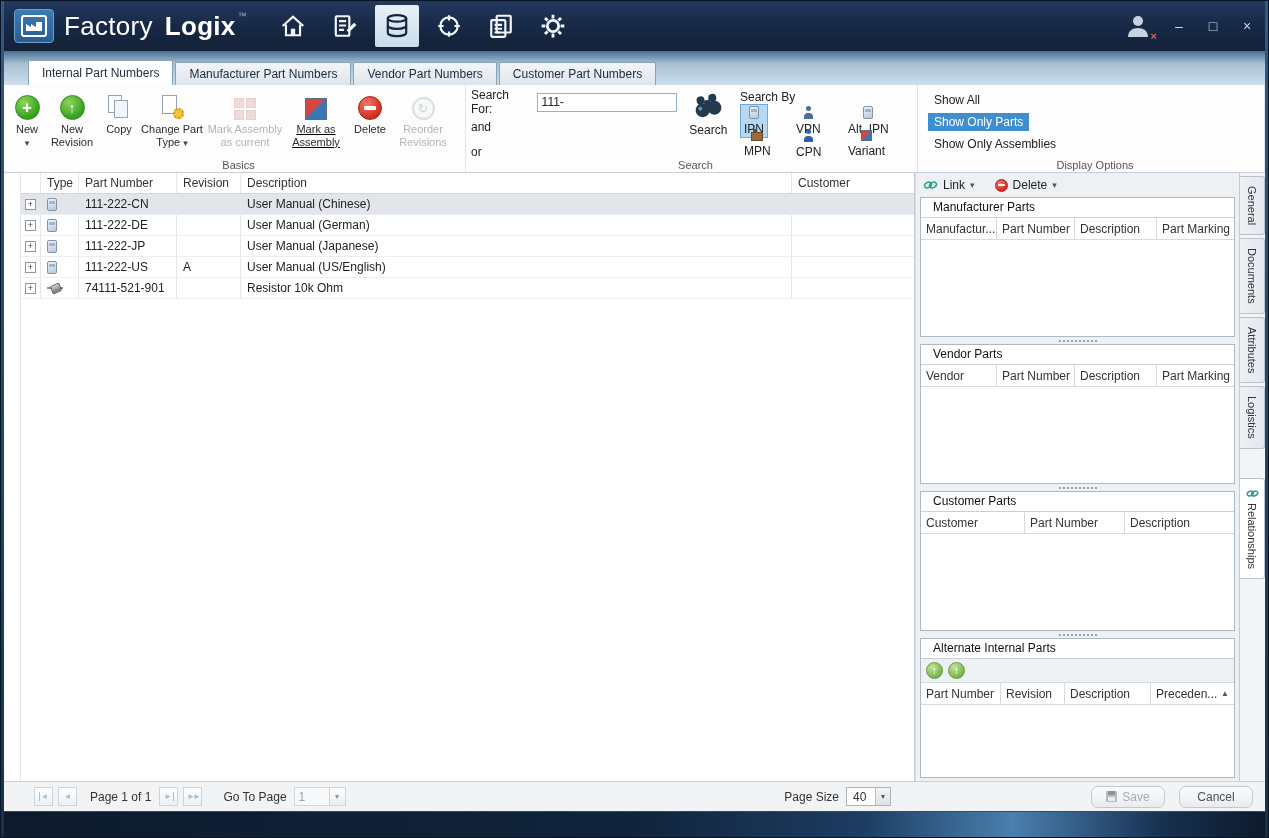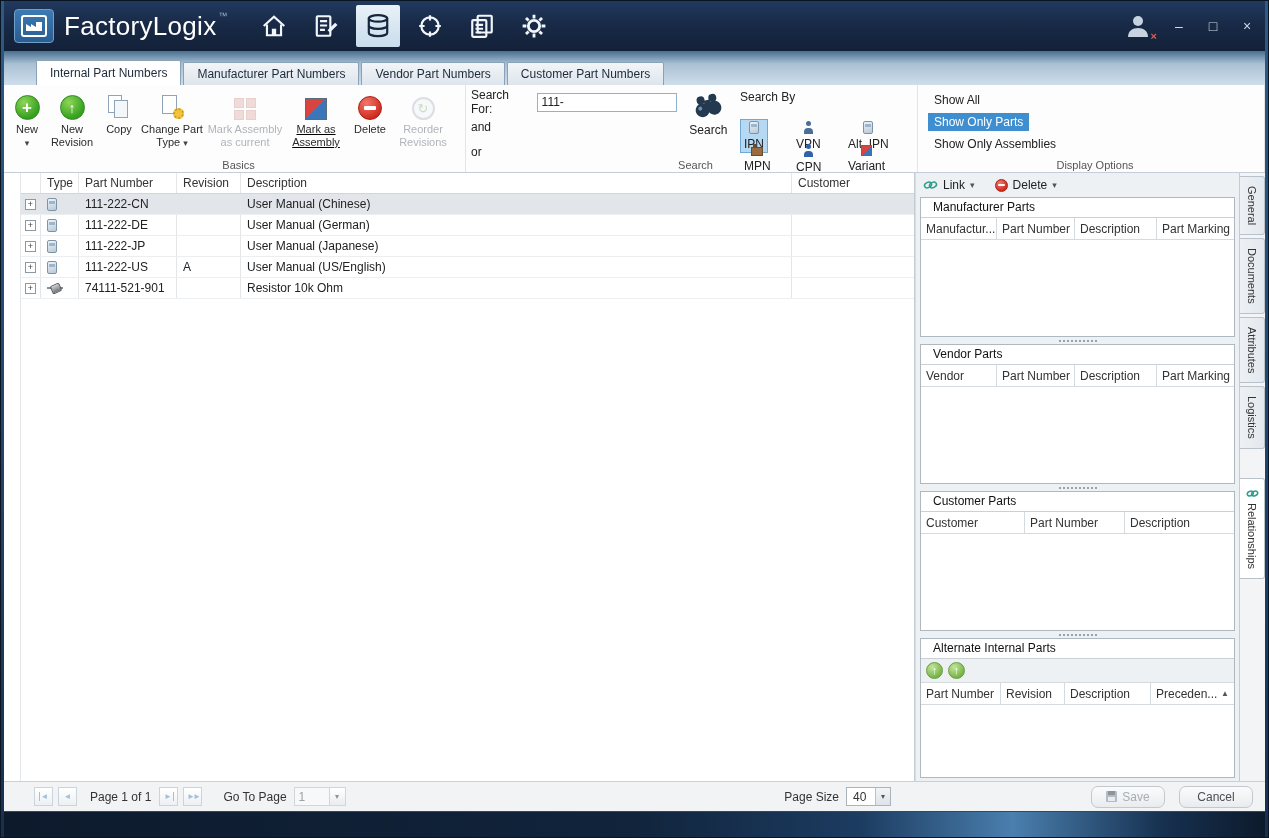--- a/index.html
+++ b/index.html
@@ -12,33 +12,33 @@
 
   
   .titlebar { height:50px; flex:0 0 auto; display:flex; align-items:center;
               background:linear-gradient(180deg,#22395f 0%,#182a47 45%,#132138 100%);
               padding:0 10px; }
   .logo { width:40px; height:34px; border-radius:4px; flex:0 0 auto;
           background:linear-gradient(#3d7ab3,#2a5d92); border:1px solid #6fa0c8;
           display:flex; align-items:center; justify-content:center; }
   .brand { color:#fff; font-size:26px; margin-left:10px; letter-spacing:.3px; white-space:nowrap; }
   .brand-a { font-weight:400; }
-  .brand-b { font-weight:400; }
+  .brand-b { font-weight:700;margin-left:12px; }
   .tm { font-size:9px; vertical-align:top; color:#9fb4cc; margin-left:2px; }
   .navicons { display:flex; align-items:center; gap:8px; margin-left:24px; }
   .nav-tile { width:44px; height:42px; border-radius:2px; color:#f2f6fa;
               display:flex; align-items:center; justify-content:center; cursor:default; }
   .nav-tile.active { background:linear-gradient(#e9f1f8,#c9dcec); color:#16263d; }
   .tb-right { margin-left:auto; display:flex; align-items:center; gap:18px; color:#c7d3e2; }
   .user-ic { position:relative; width:28px; height:26px; }
   .badge-x { position:absolute; right:-4px; bottom:-3px; color:#e25b50; font-size:11px; font-weight:bold; }
   .winbtn { font-size:14px; color:#cfd8e3; width:16px; text-align:center; cursor:default; }
 
   
-  .tabstrip { height:34px; flex:0 0 auto; display:flex; align-items:flex-end; padding-left:32px;
+  .tabstrip { height:34px; flex:0 0 auto; display:flex; align-items:flex-end; padding-left:24px;
               background:linear-gradient(180deg,#49708f 0%,#a9c0d4 38%,#cfdeeb 100%); }
   .tab { height:23px; line-height:22px; padding:0 13px; font-size:12px; color:#1c2a3a;
          background:linear-gradient(#f2f5f8,#dde5ec); border:1px solid #8aa2b8; border-bottom:none;
          margin-right:2px; border-radius:2px 2px 0 0; white-space:nowrap; }
   .tab.active { background:#fff; height:25px; line-height:25px; position:relative; z-index:2; }
 
   
   .ribbon { height:88px; flex:0 0 auto; background:#fdfdfe; border-bottom:1px solid #c5ced6;
             display:flex; position:relative; }
   .ribbon-group { position:relative; padding:3px 5px 16px; border-right:1px solid #e0e5ea;
@@ -87,21 +87,21 @@
 
   .sf-col { width:208px; display:flex; flex-direction:column; gap:5px; padding-top:4px;
             font-size:12px; color:#222; }
   .sf-row { display:flex; align-items:center; gap:6px; height:20px; }
   .search-input { width:140px; height:19px; border:1px solid #8fb2d0; font-size:12px;
                   padding:0 4px; font-family:"Liberation Sans",sans-serif; color:#222; }
   .search-btn { width:52px; display:flex; flex-direction:column; align-items:center; gap:2px;
                 padding-top:4px; font-size:12px; color:#222; }
   .bino { transform:rotate(-12deg); }
   .search-by { flex:1; padding-top:2px; font-size:12px; color:#222; }
-  .sb-title { margin-bottom:20px; }
+  .sb-title { margin-bottom:5px; }
   .sb-grid { display:grid; grid-template-columns:52px 52px 68px; grid-auto-rows:23px; align-items:center; }
   .sb-item { display:flex; align-items:center; gap:3px; padding:1px 3px; border:1px solid transparent;
              width:max-content;flex-direction:column; }
   .sb-item.selected { background:#b5d9f2; border-color:#70a8d6; }
   .ic-scroll { width:10px; height:13px; flex:0 0 auto; border-radius:2px;
                background:linear-gradient(160deg,#eef3f7,#b9c9d8); border:1px solid #7d93a8; position:relative; }
   .ic-scroll::after { content:""; position:absolute; left:1px; right:1px; top:2px; height:3px; background:#9fb6ca; }
   .ic-person { width:11px; height:13px; position:relative; flex:0 0 auto; }
   .ic-person::before { content:""; position:absolute; left:3px; top:0; width:5px; height:5px;
                border-radius:50%; background:#4a6e96; }

